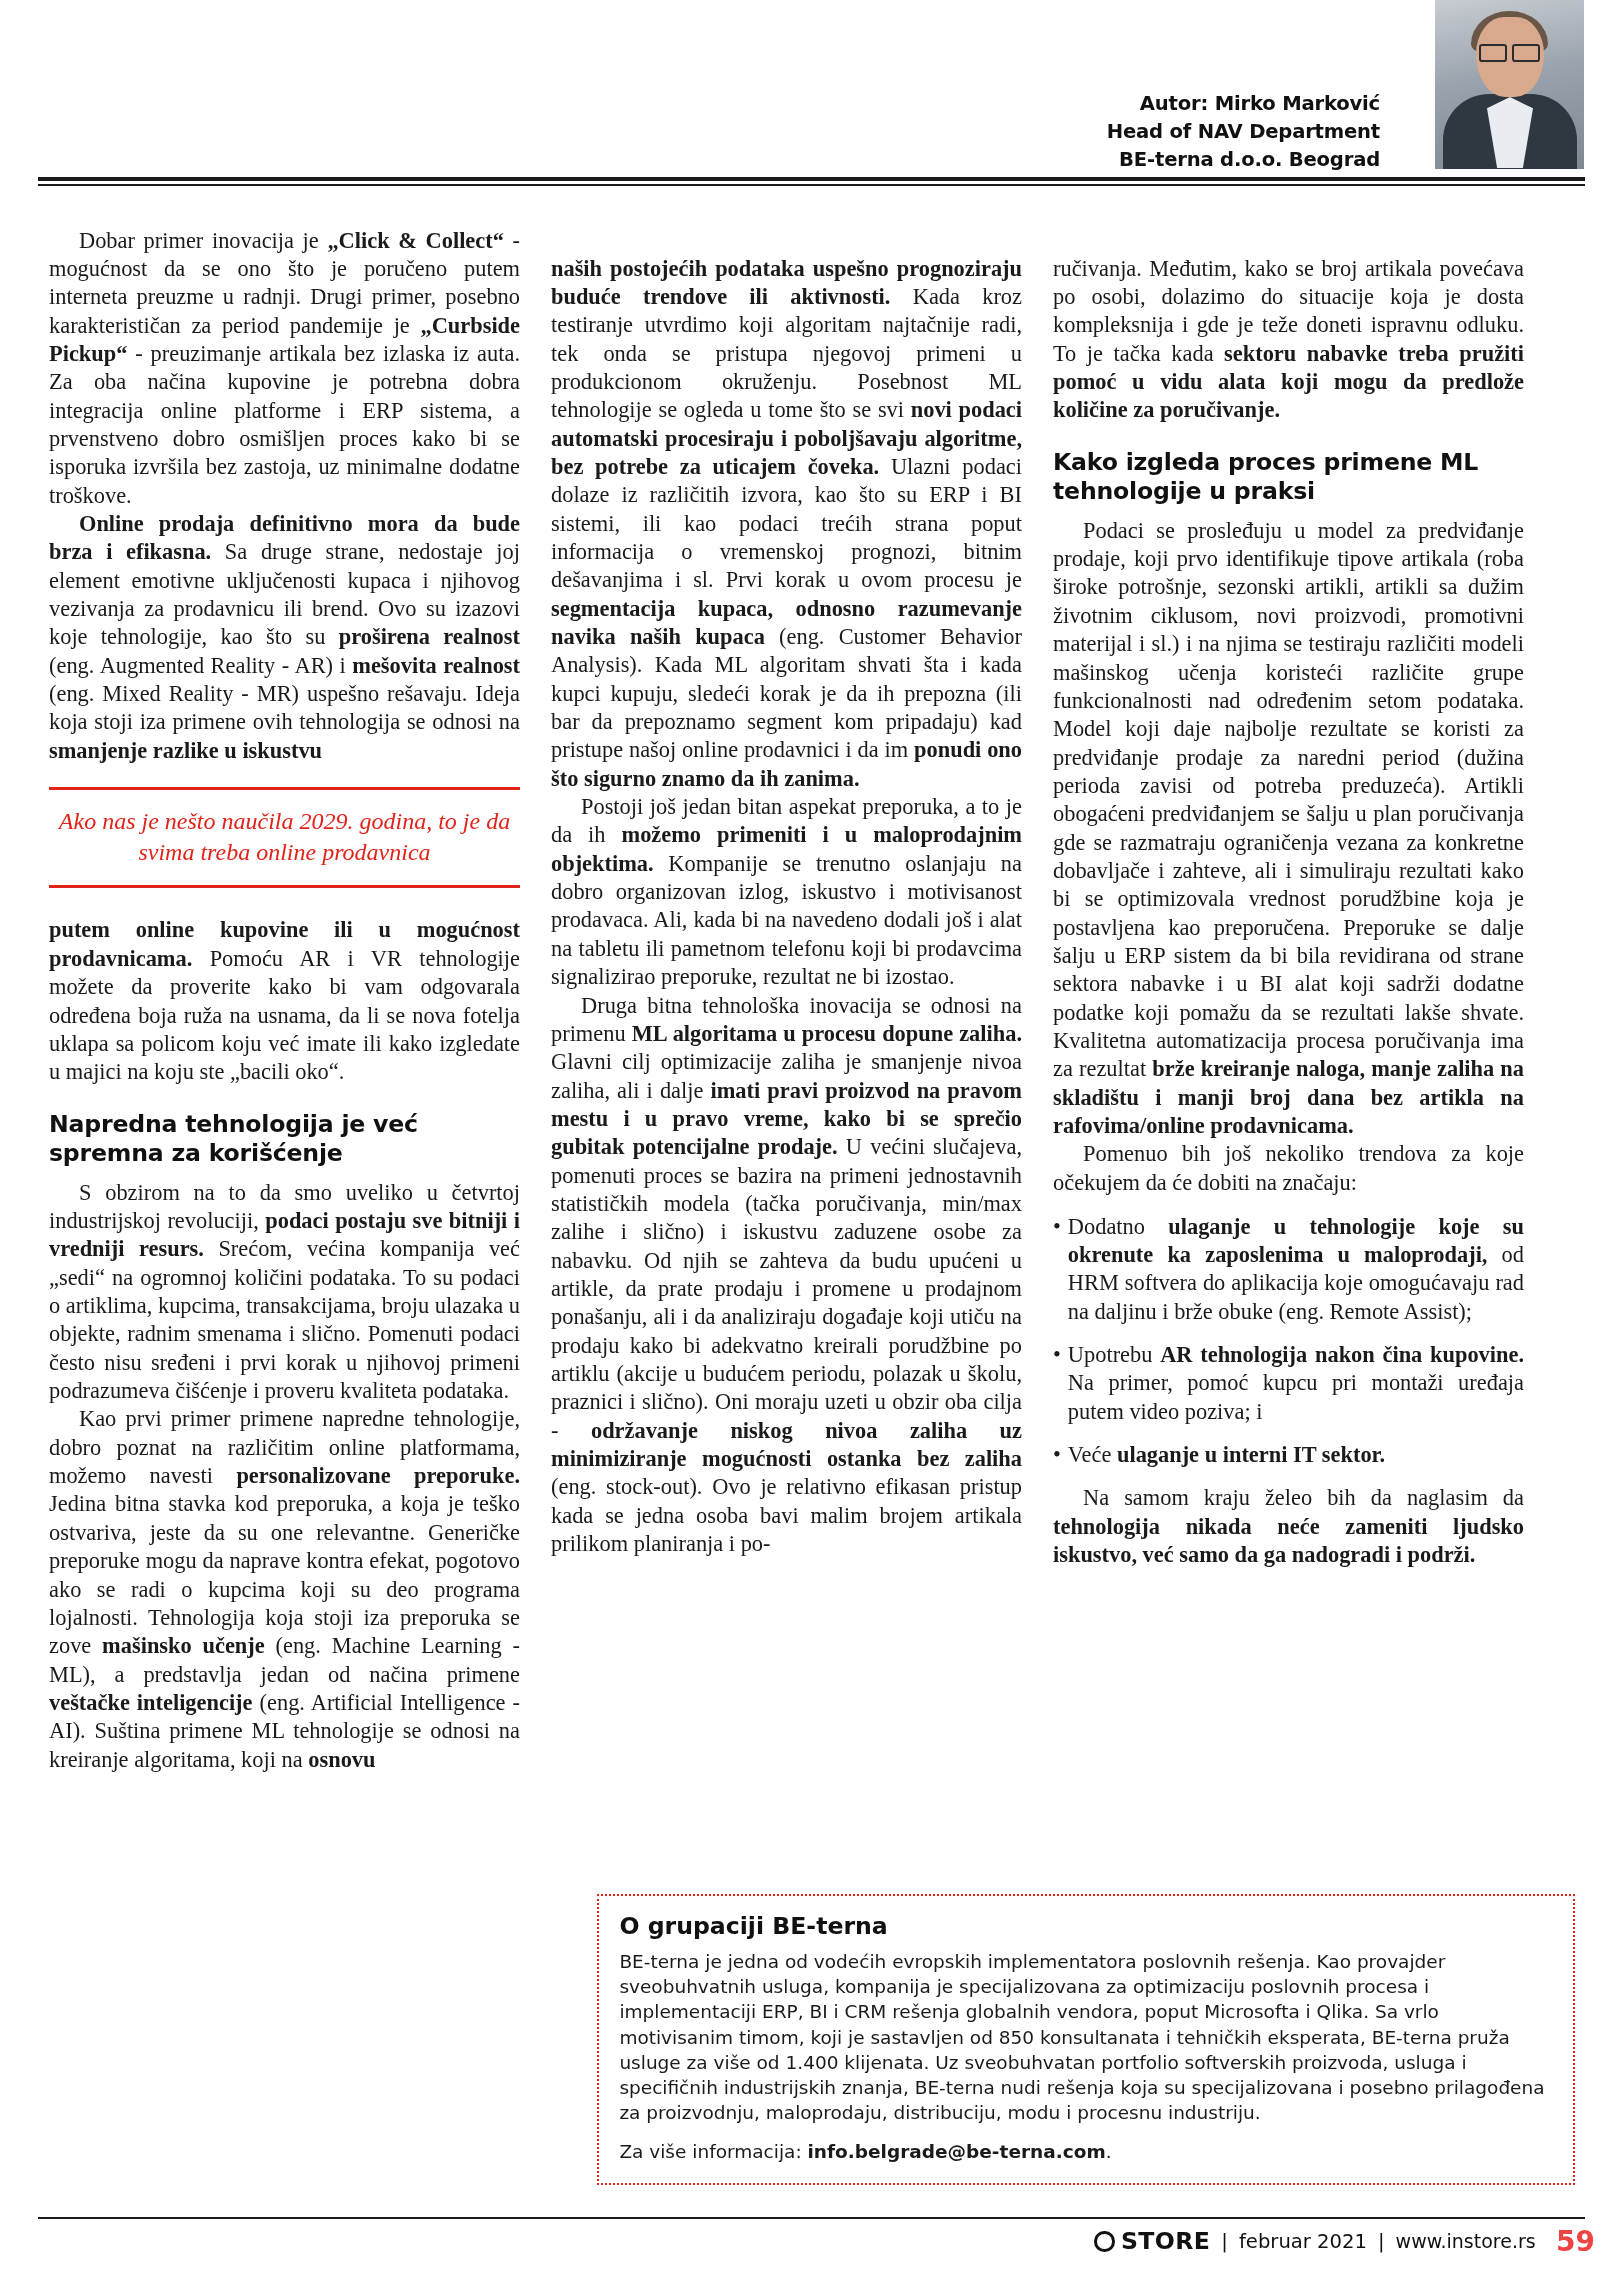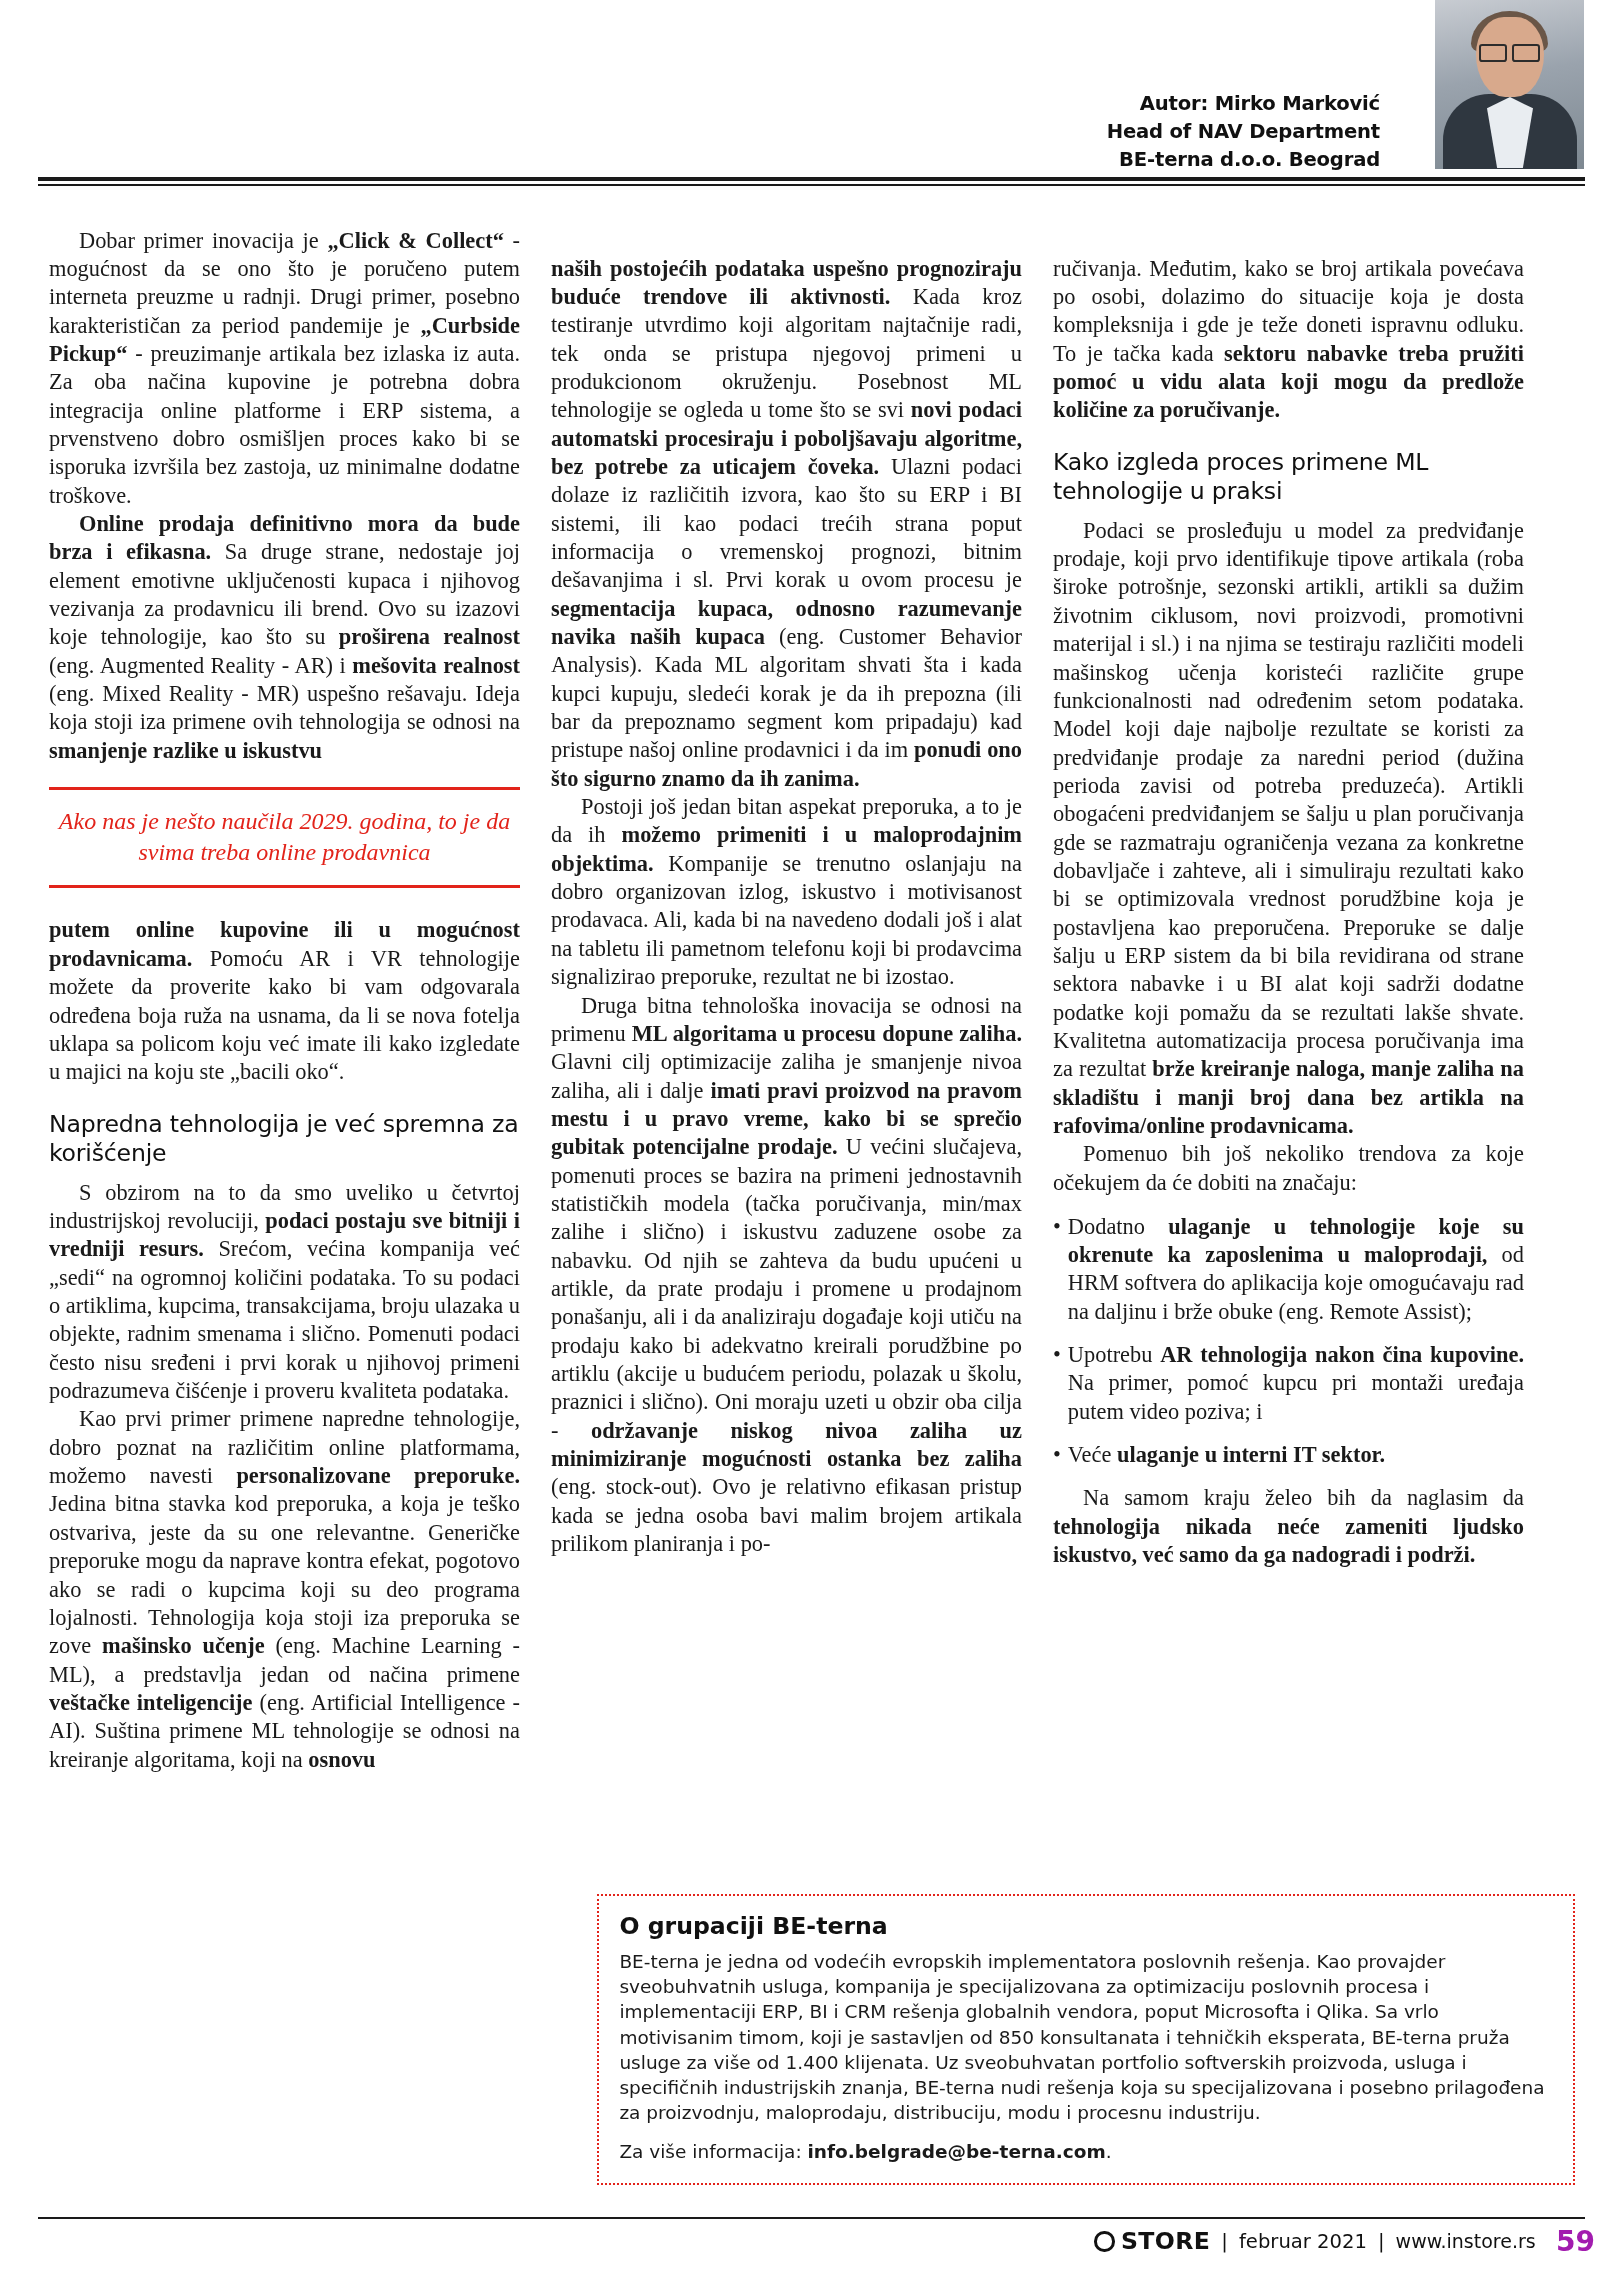--- a/index.html
+++ b/index.html
@@ -92,21 +92,21 @@
     line-height:1.265;
     text-indent:30px;
     hyphens:auto;
   }
   .col p + p { }
   .col p.noindent { text-indent:0;margin-top:28px; }
   b { font-weight:bold; }
 
   h2.section {
     font-family:"DejaVu Sans", sans-serif;
-    font-weight:normal;
+    font-weight:bold;
     font-size:23.6px;
     line-height:1.22;
     margin:23.6px 0 11px 0;
     color:#111;
     letter-spacing:-0.2px;
   }
 
   
   .pullquote {
     margin:22px 0 20.4px 0;
@@ -180,21 +180,21 @@
     display:flex; align-items:center; gap:6.3px;
     font-weight:bold; font-size:23.6px; letter-spacing:0.4px;
   }
   .footer-logo .mark {
     display:inline-block; width:20.4px; height:20.4px; border-radius:50%;
     border:3.1px solid #111; box-sizing:border-box;
   }
   .footer-sep { color:#111; }
   .footer-url { font-size:19px; }
   .footer-page {
-    font-weight:bold; font-size:28px; color:#a21caf; margin-left:9.4px;
+    font-weight:bold; font-size:28px; color:#ef4444; margin-left:9.4px;
   }
 </style>
 </head>
 <body>
 
 <div class="page">
 
   <div class="header">
     <div class="author-block">
       <div>Autor: Mirko Marković</div>

